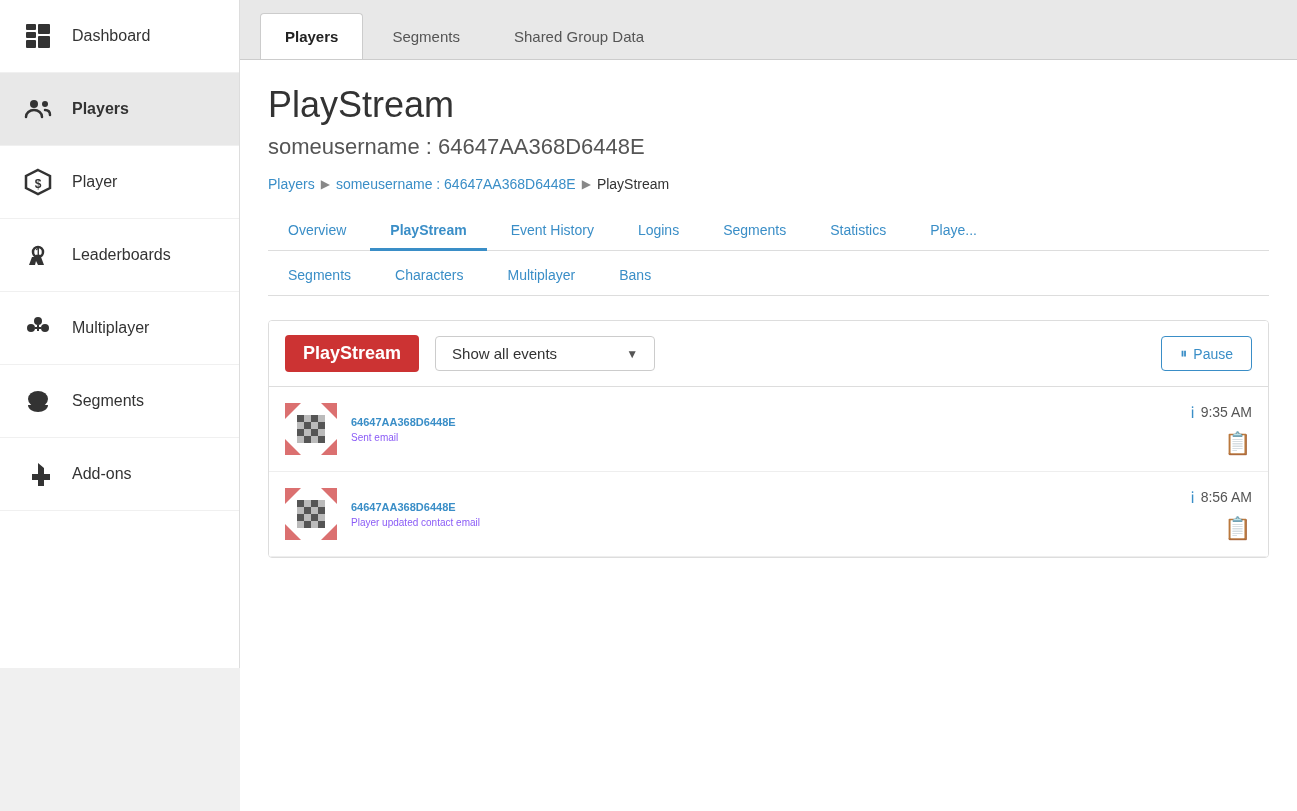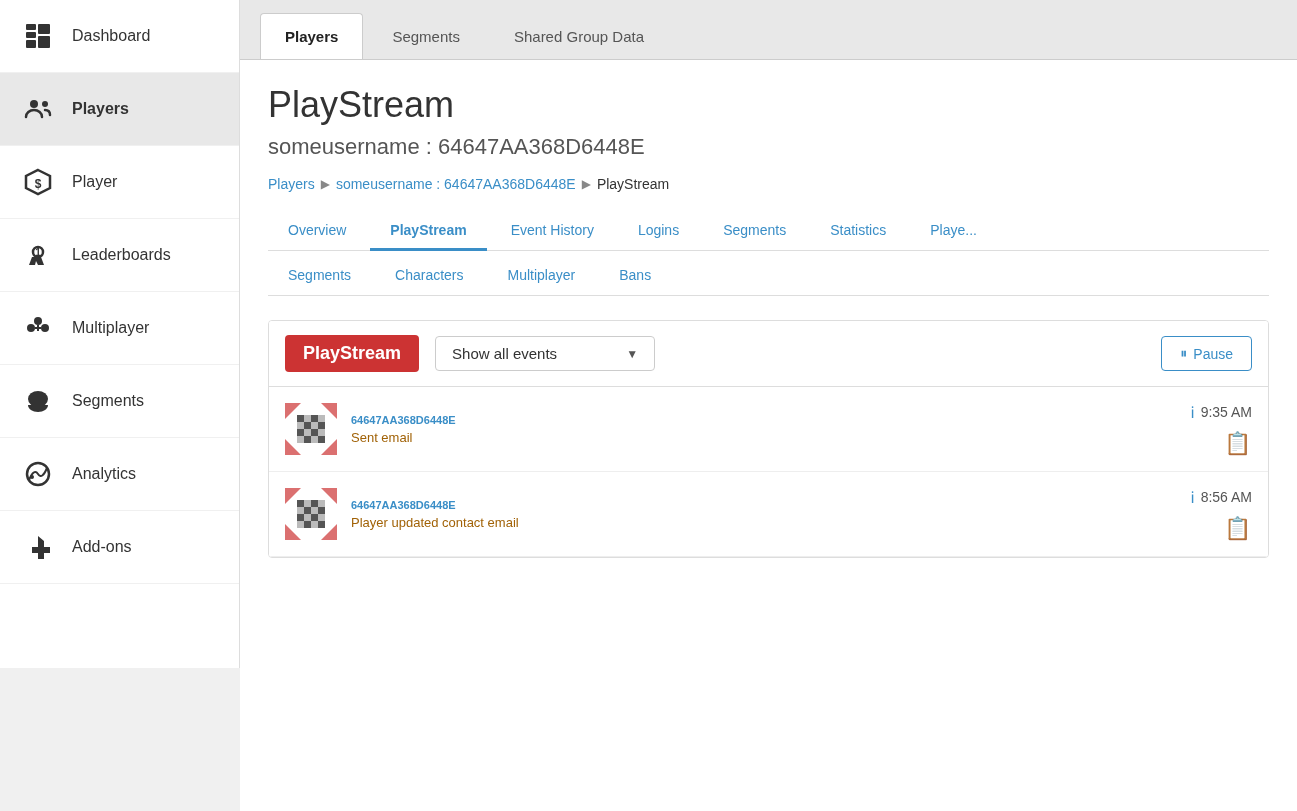--- a/index.html
+++ b/index.html
@@ -228,22 +228,22 @@
     }
     .event-user-link {
       color: #3a8ec7;
       font-size: 11px;
       font-weight: 600;
       text-decoration: none;
       display: block;
       margin-bottom: 4px;
     }
     .event-description {
-      color: #a16207;
-      font-size: 13px;
+      color: #8b5cf6;
+      font-size: 10px;
     }
     .event-meta {
       display: flex;
       flex-direction: column;
       align-items: flex-end;
       gap: 8px;
     }
     .event-time {
       display: flex;
       align-items: center;
@@ -320,30 +320,20 @@
     <span>Multiplayer</span>
   </div>
   <div class="sidebar-item">
     <div class="icon">
       <svg viewBox="0 0 28 28" fill="none">
         <ellipse cx="14" cy="12" rx="10" ry="8" fill="#333"></ellipse>
         <path d="M4 18c0 4 4.5 7 10 7s10-3 10-7" fill="#333"></path>
       </svg>
     </div>
     <span>Segments</span>
-  </div>
-  <div class="sidebar-item">
-    <div class="icon">
-      <svg viewBox="0 0 28 28" fill="none">
-        <circle cx="14" cy="14" r="11" fill="none" stroke="#333" stroke-width="2.5"></circle>
-        <path d="M5 20 Q10 8 14 14 Q18 20 23 8" stroke="#333" stroke-width="2" fill="none"></path>
-        <circle cx="8" cy="17" r="2" fill="#333"></circle>
-      </svg>
-    </div>
-    <span>Analytics</span>
   </div>
   <div class="sidebar-item">
     <div class="icon">
       <svg viewBox="0 0 28 28" fill="none">
         <path d="M14 3 L20 8 L20 14 L26 14 L26 20 L20 20 L20 26 L14 26 L14 20 L8 20 L8 14 L14 14 L14 3Z" fill="#333"></path>
       </svg>
     </div>
     <span>Add-ons</span>
   </div>
 </aside>

